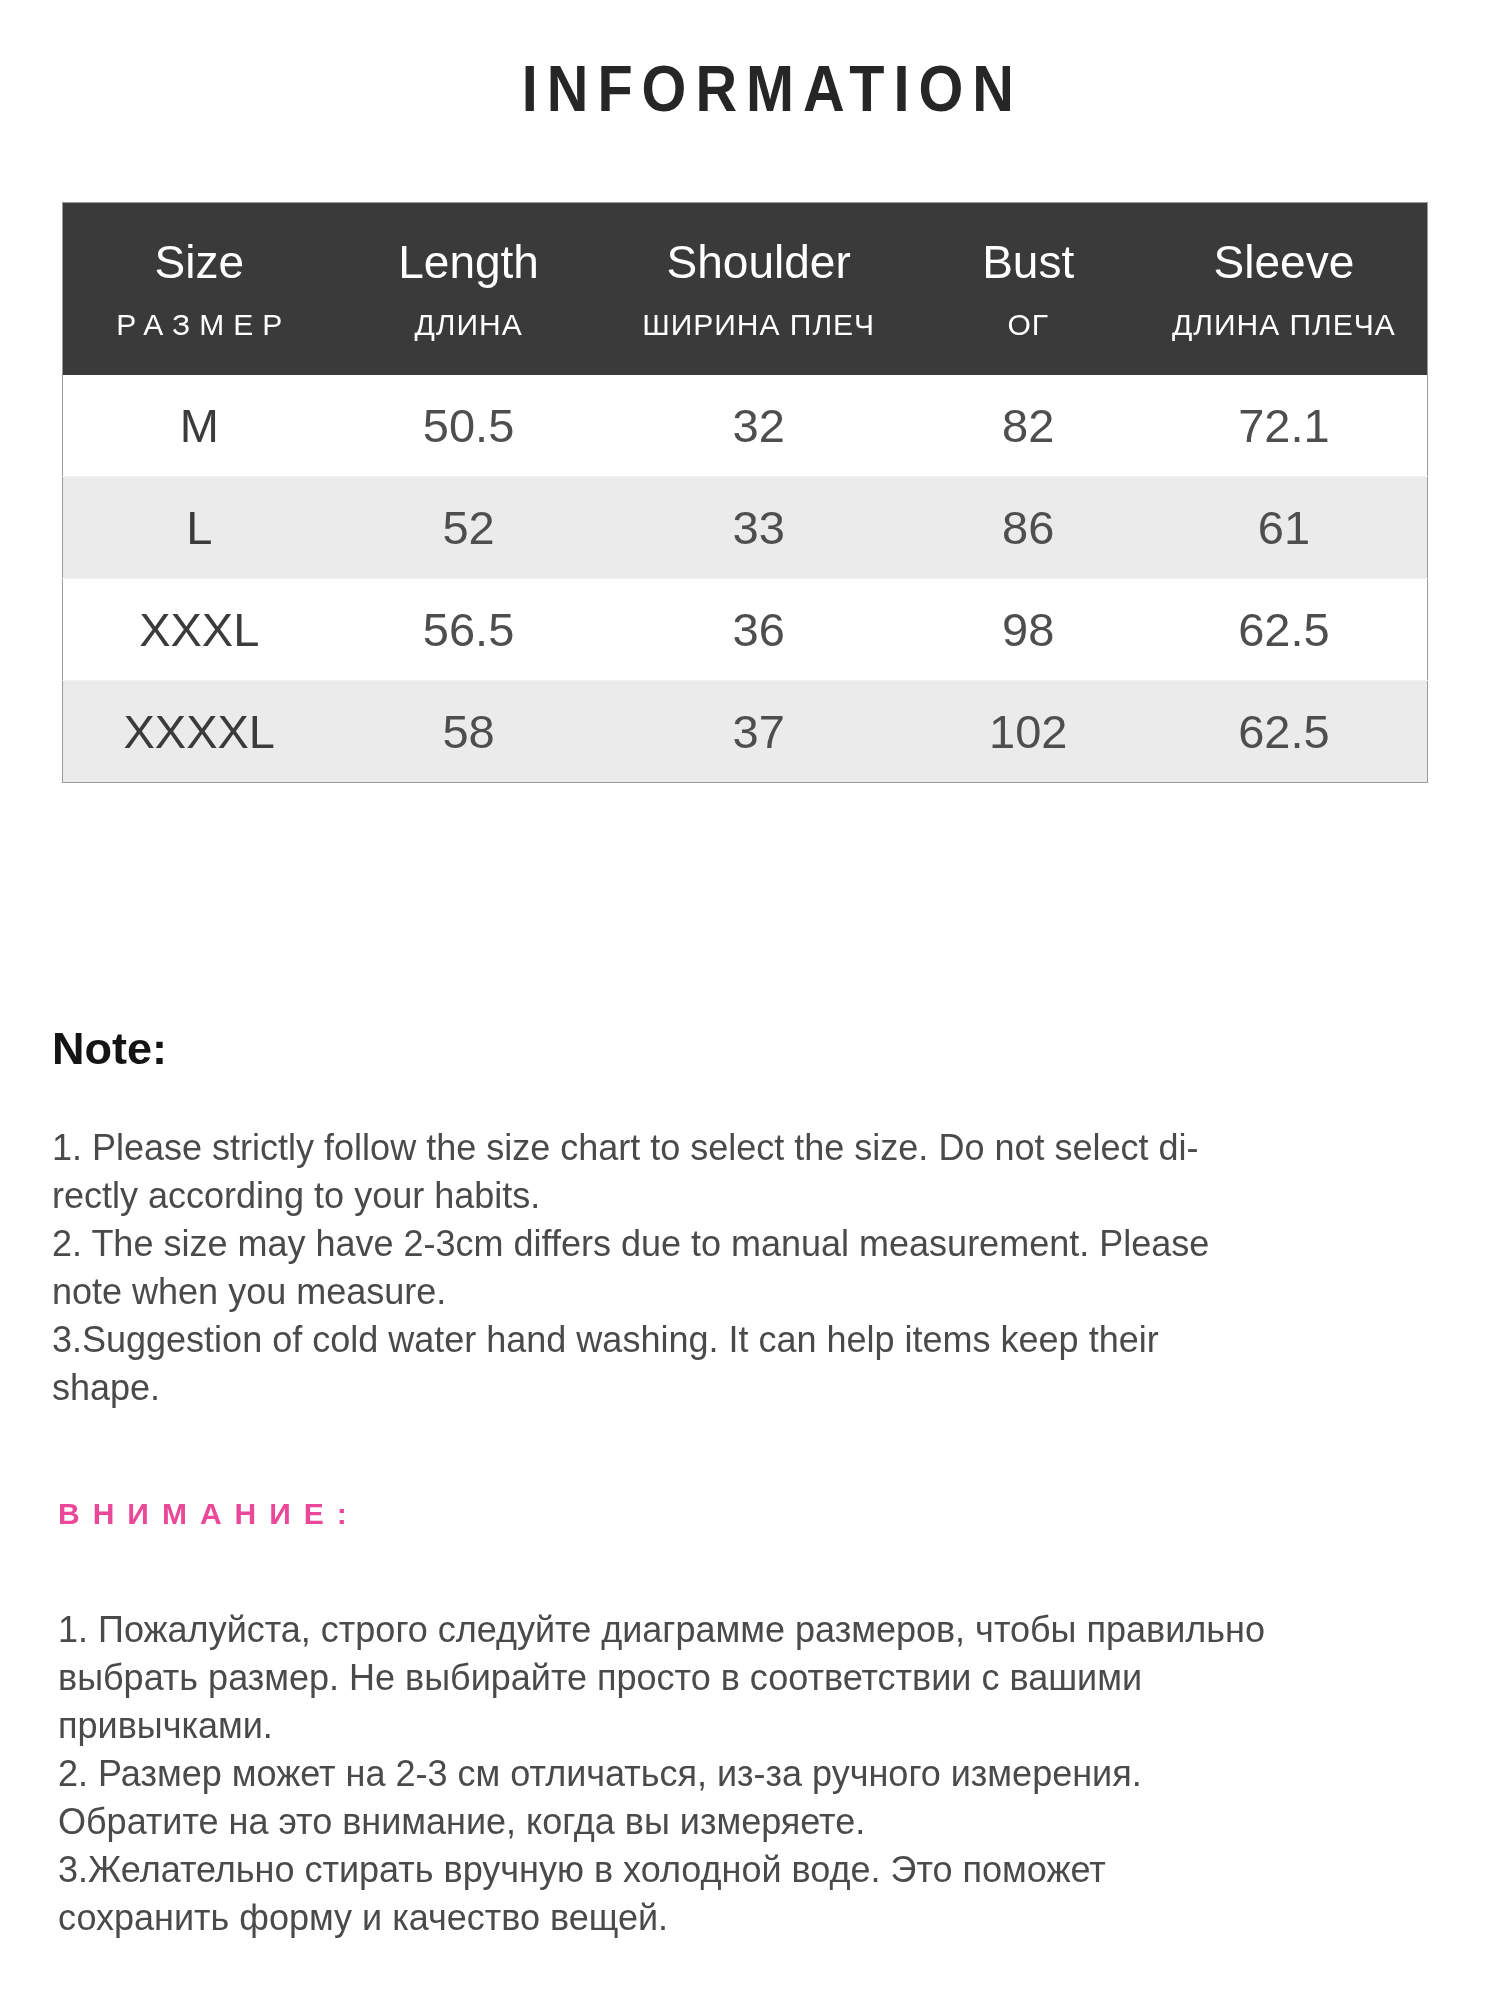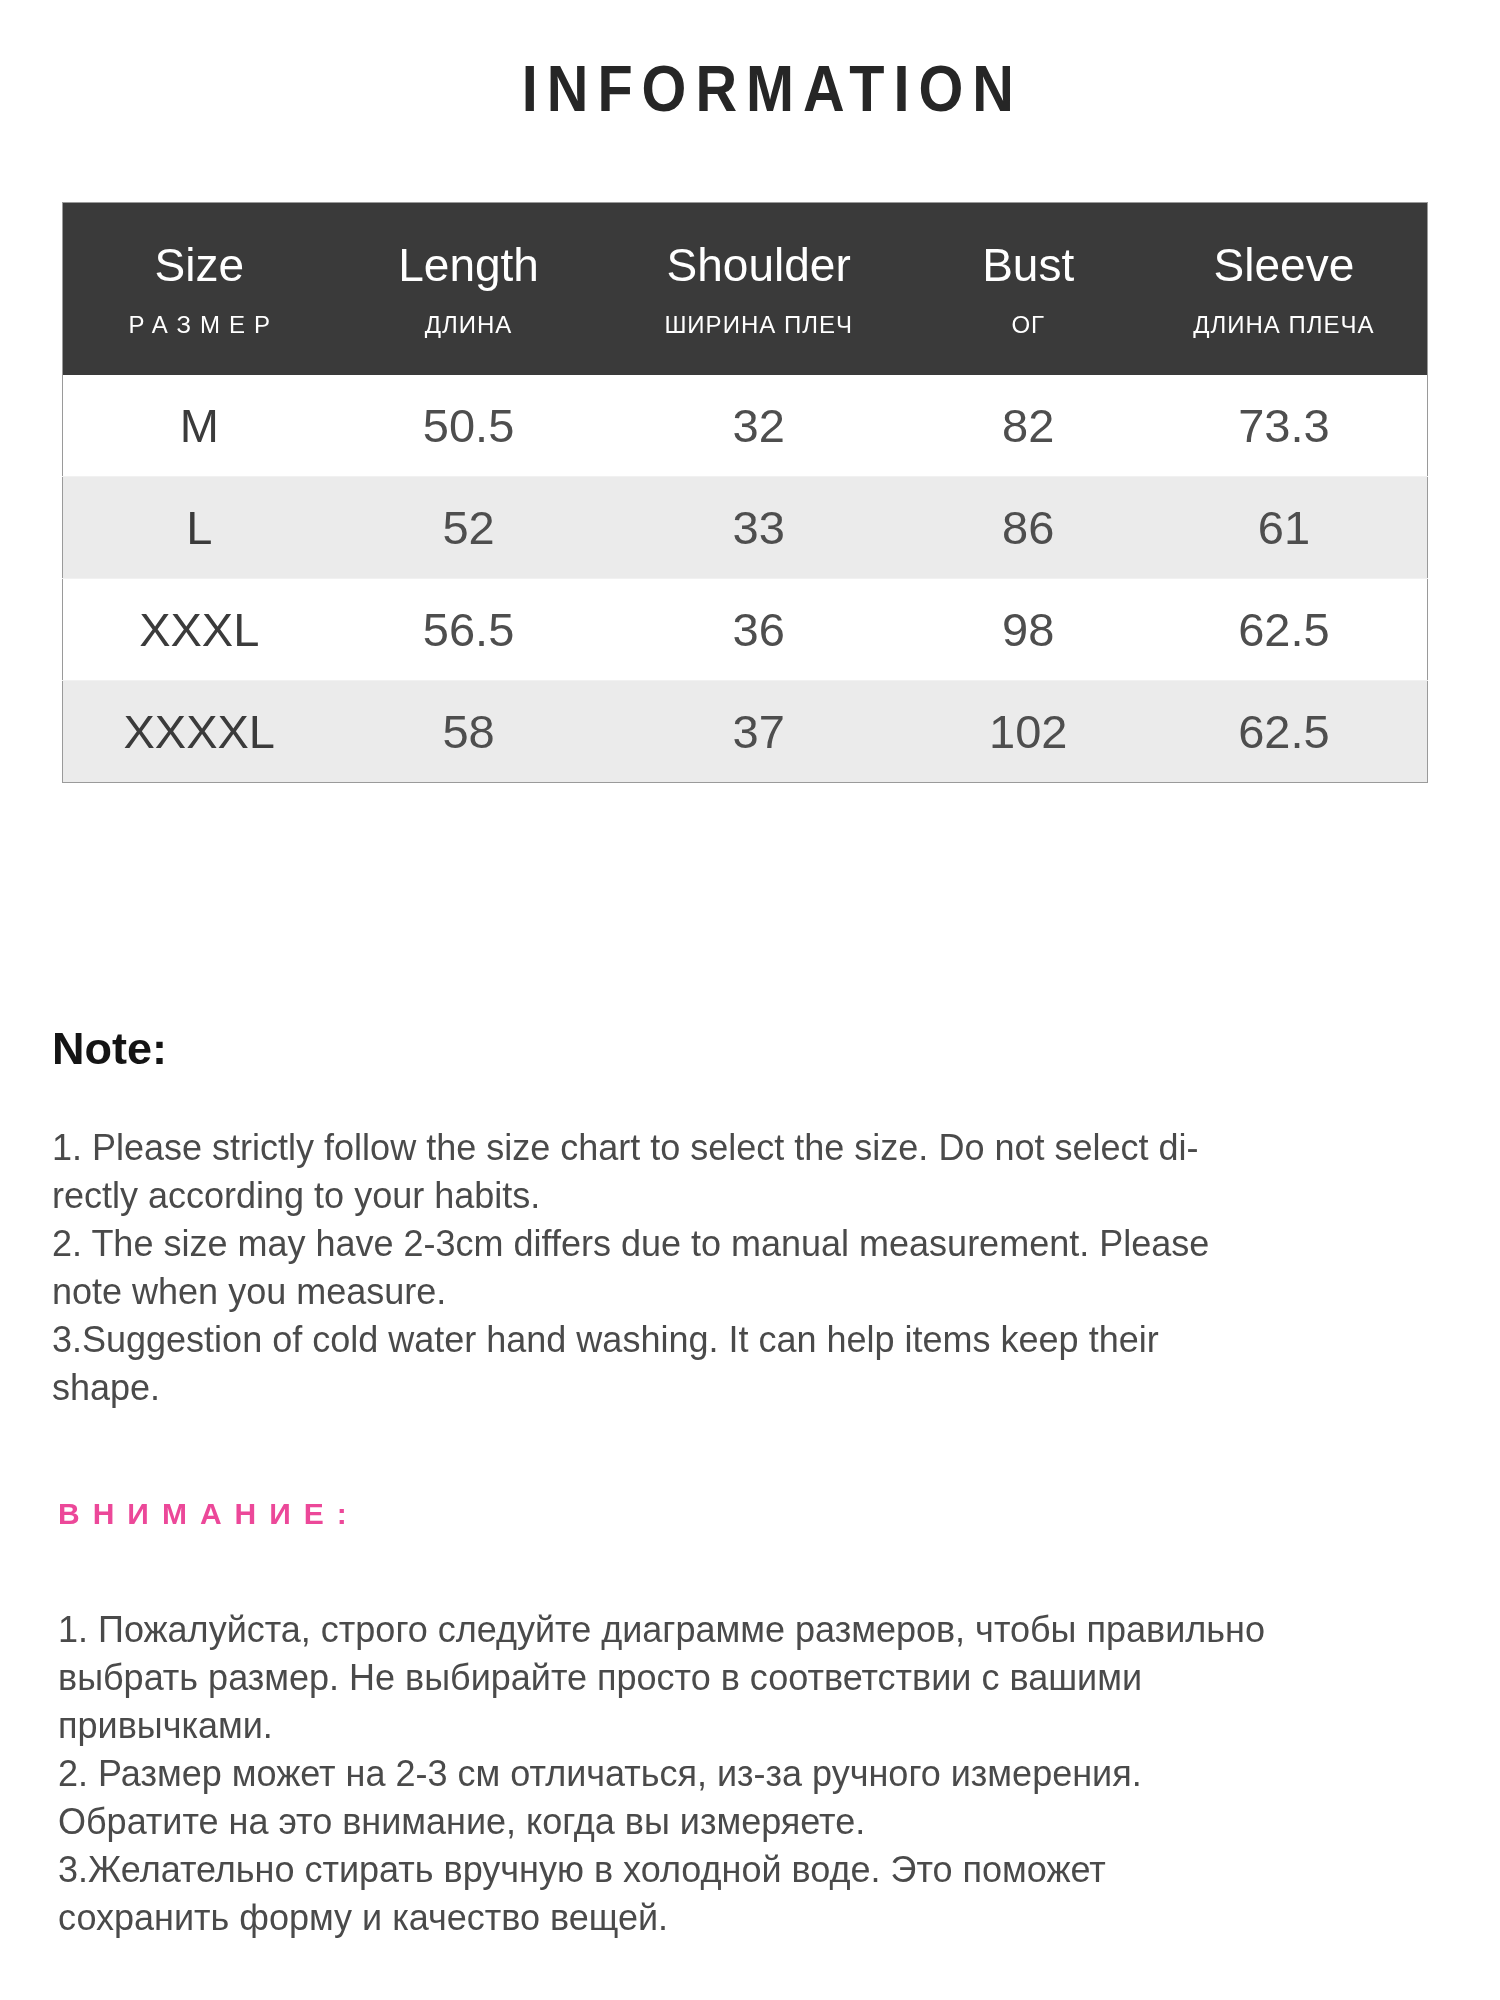--- a/index.html
+++ b/index.html
@@ -26,21 +26,21 @@
     position: absolute; top: 202px; left: 62px;
     width: 1366px; border-collapse: collapse; table-layout: fixed;
     border: 1px solid #9a9a9a;
   }
   thead th {
     background: #3a3a3a; color: #ffffff;
     height: 172px; vertical-align: middle; text-align: center;
     font-weight: 400; padding: 0;
   }
   .h-en { display: block; font-size: 46px; line-height: 1.05; margin-bottom: 24px; }
-  .h-ru { display: block; font-size: 24px; line-height: 1; letter-spacing: 1px; }
+  .h-ru { display: block; font-size: 30px; line-height: 1; letter-spacing: 1px; }
   th.col-size .h-ru { letter-spacing: 9px; text-indent: 9px; }
 
   tbody td {
     height: 102px; text-align: center; vertical-align: middle;
     font-size: 47px; color: #4e4e4e; background: #ffffff;
   }
   tbody td:first-child { color: #3b3b3b; }
   tbody tr:nth-child(2) td, tbody tr:nth-child(4) td { background: #ebebeb; }
   tbody tr + tr td { border-top: 1px solid #f1f1f1; }
 
@@ -101,21 +101,21 @@
           <span class="h-ru">ДЛИНА ПЛЕЧА</span>
         </th>
       </tr>
     </thead>
     <tbody>
         <tr>
           <td>M</td>
           <td>50.5</td>
           <td>32</td>
           <td>82</td>
-          <td>73.3</td>
+          <td>72.1</td>
         </tr>
         <tr>
           <td>L</td>
           <td>52</td>
           <td>33</td>
           <td>86</td>
           <td>61</td>
         </tr>
         <tr>
           <td>XXXL</td>

